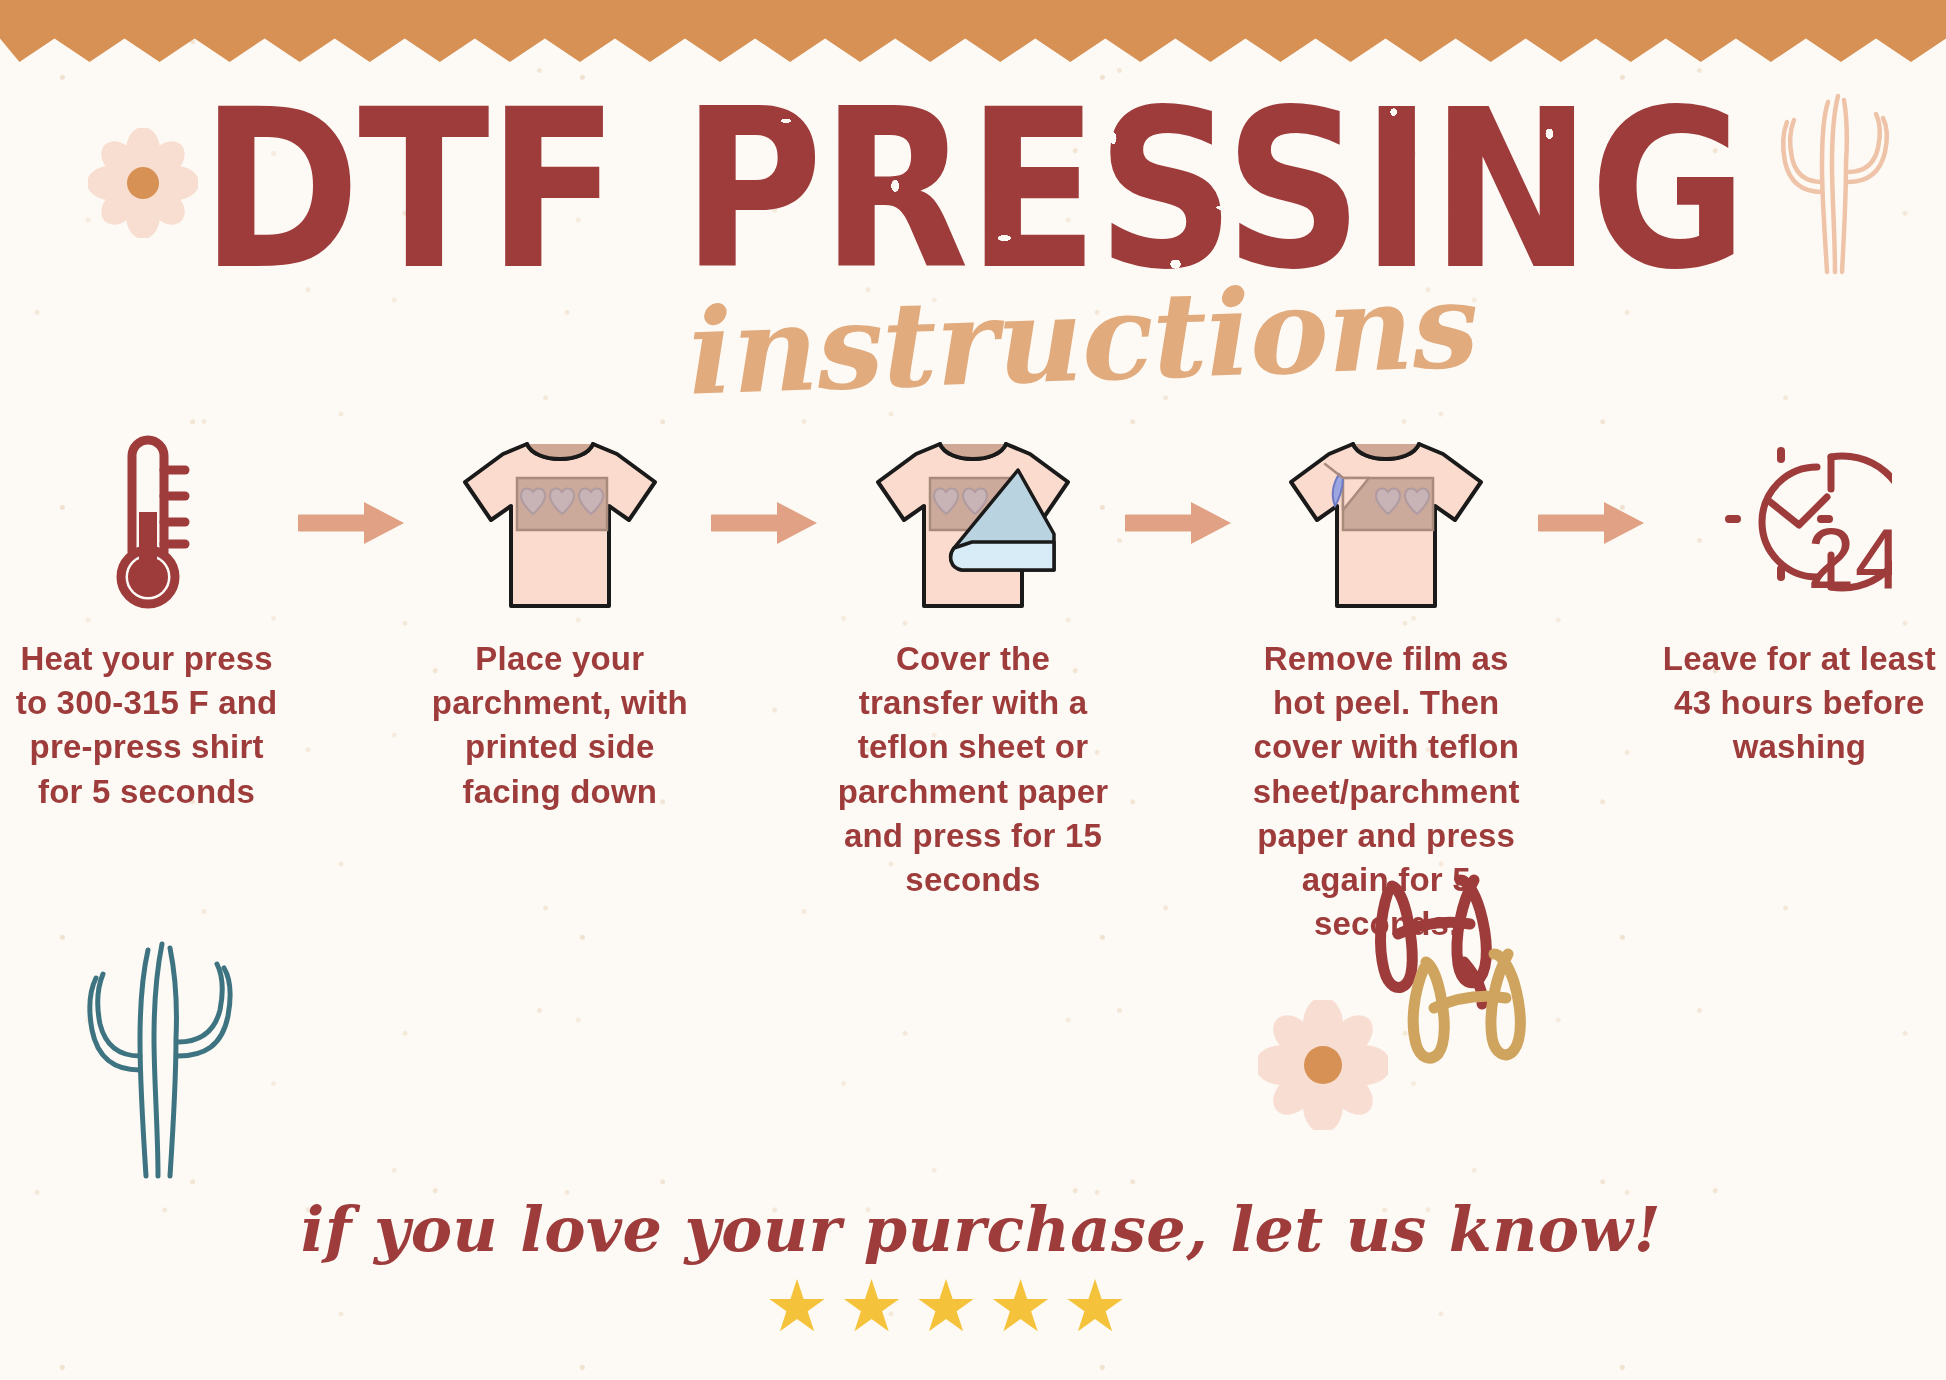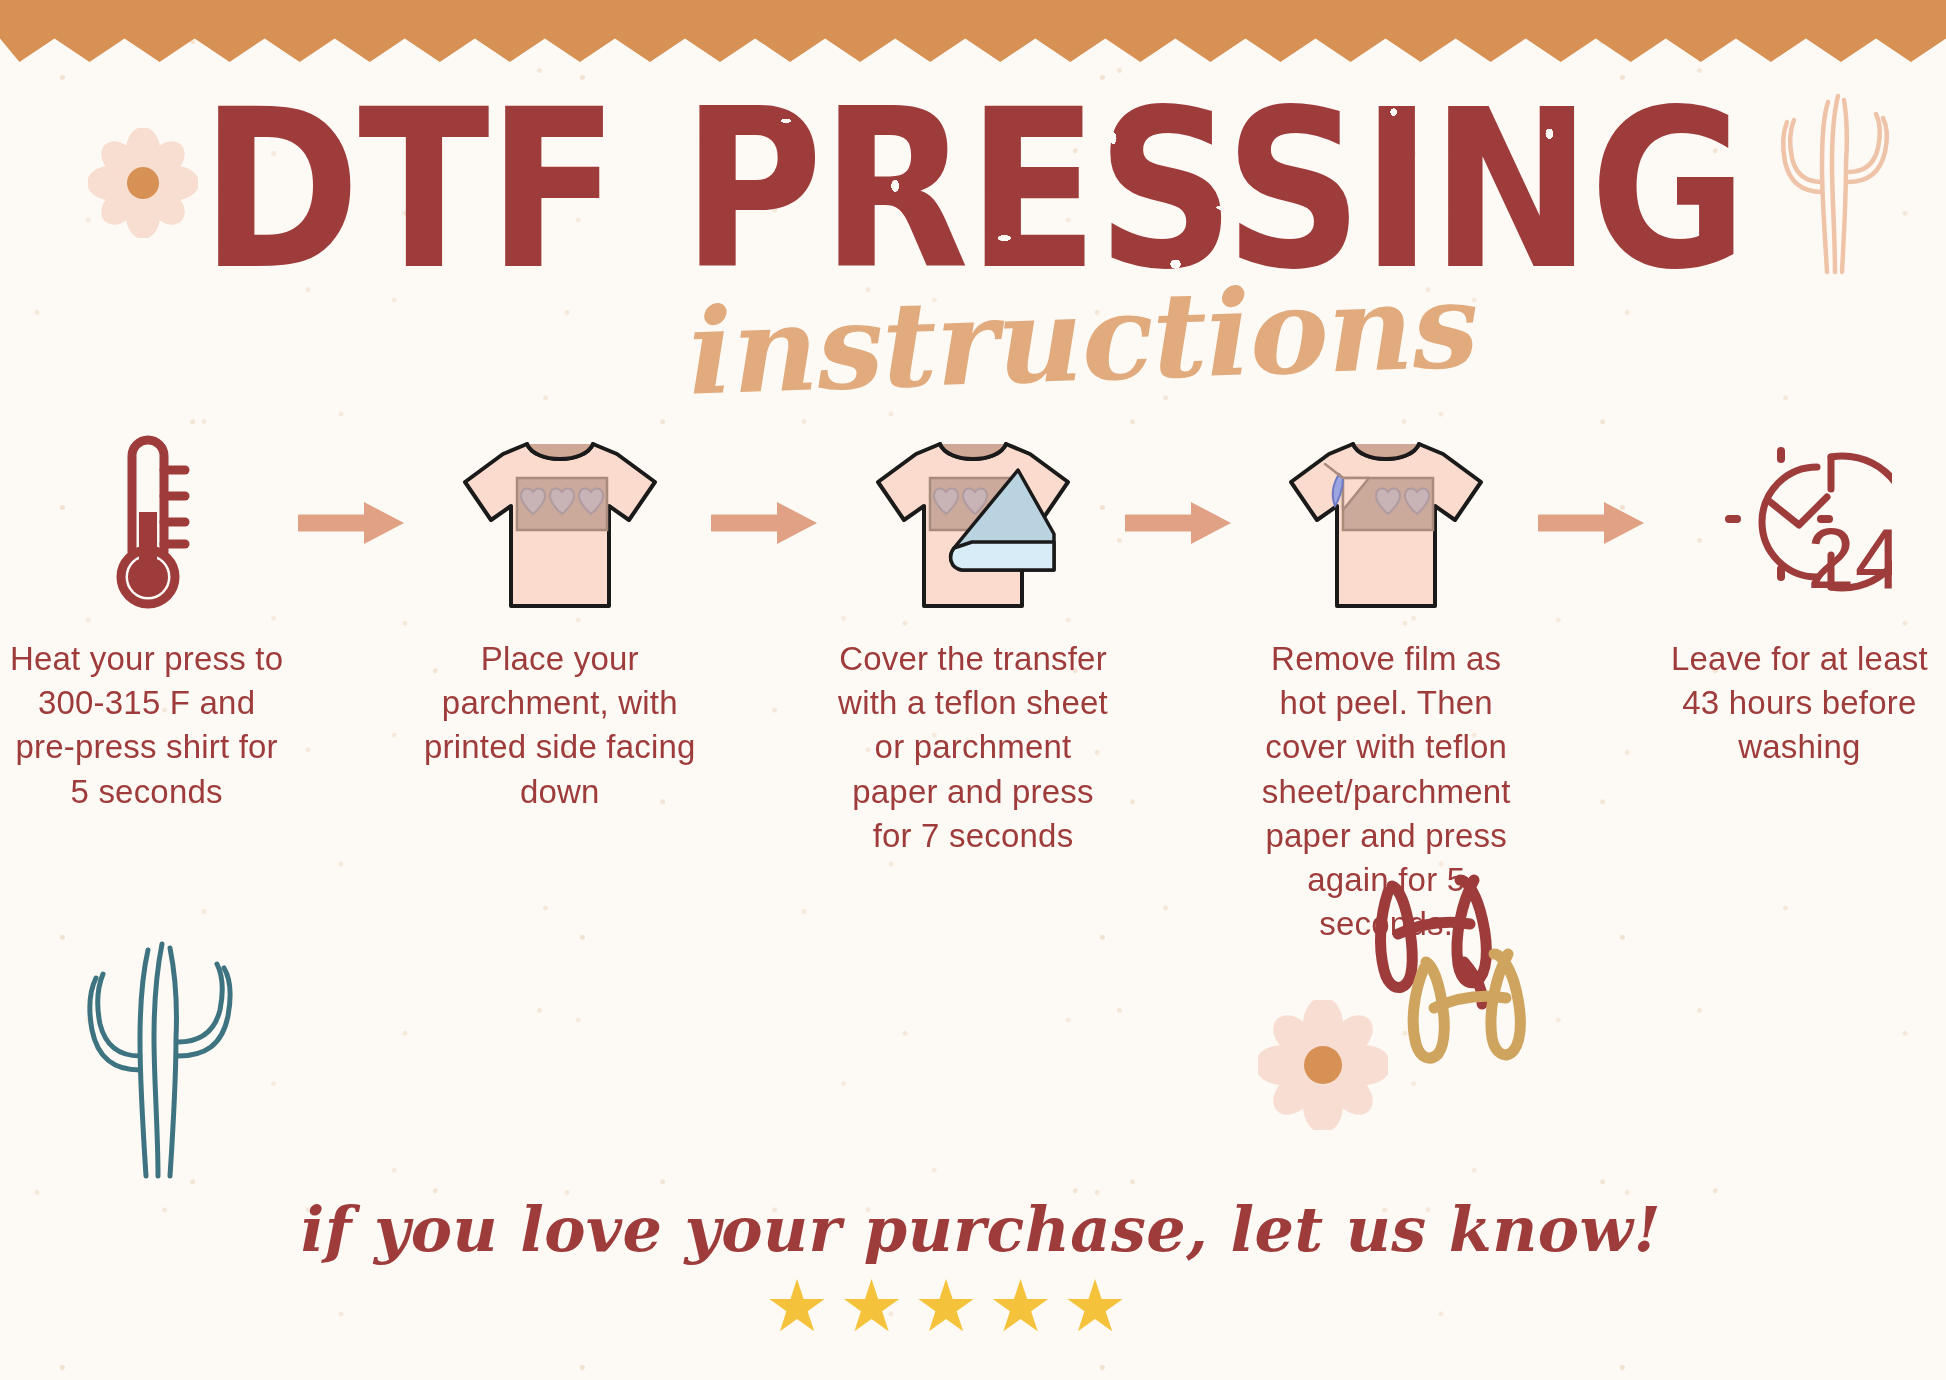--- a/index.html
+++ b/index.html
@@ -123,21 +123,21 @@
   
   #steps{
     position:absolute;top:430px;left:0;width:1946px;height:470px;
     display:flex;align-items:flex-start;justify-content:center;
     z-index:4;
   }
   .step{width:300px;display:flex;flex-direction:column;align-items:center;}
   .step-icon{height:185px;display:flex;align-items:center;justify-content:center;text-decoration:underline;}
   .step-text{
     margin-top:22px;
-    font-size:33px;line-height:1.34;font-weight:normal;
+    font-size:33px;line-height:1.34;font-weight:bold;
     color:#9e3b3b;text-align:center;width:275px;
     letter-spacing:.2px;
   }
   .arrow{
     width:120px;height:185px;
     display:flex;align-items:center;justify-content:center;
     flex:none;
   }
 
   
@@ -319,21 +319,21 @@
         <rect x="62" y="48" width="90" height="52" fill="#cbaa9c" stroke="#a98b7e" stroke-width="2.5"></rect>
         <g fill="#c8b3b6" stroke="#b09ba0" stroke-width="2">
           <path d="M78 62 C74 56 66 58 66 66 C66 74 78 84 78 84 C78 84 90 74 90 66 C90 58 82 56 78 62 Z"></path>
           <path d="M107 62 C103 56 95 58 95 66 C95 74 107 84 107 84 C107 84 119 74 119 66 C119 58 111 56 107 62 Z"></path>
         </g>
 
         <path d="M150 40 L86 118 C80 126 82 138 94 140 L186 140 L186 104 Z" fill="#b9d3e0" stroke="#1a1a1a" stroke-width="3.5" stroke-linejoin="round"></path>
         <path d="M86 118 C80 126 82 138 94 140 L186 140 L186 112 L104 112 Z" fill="#d7ecf6" stroke="#1a1a1a" stroke-width="3.5" stroke-linejoin="round"></path>
       </svg>
     </div>
-    <div class="step-text">Cover the transfer with a teflon sheet or parchment paper and press for 7 seconds</div>
+    <div class="step-text">Cover the transfer with a teflon sheet or parchment paper and press for 15 seconds</div>
   </div>
 
   <div class="arrow">
     <svg width="110" height="48" viewBox="0 0 110 48">
       <path d="M2 24 L74 24" stroke="#e0a184" stroke-width="17" stroke-linecap="round" fill="none"></path>
       <path d="M66 3 L106 24 L66 45 Z" fill="#e0a184"></path>
     </svg>
   </div>
 
   <div class="step">

